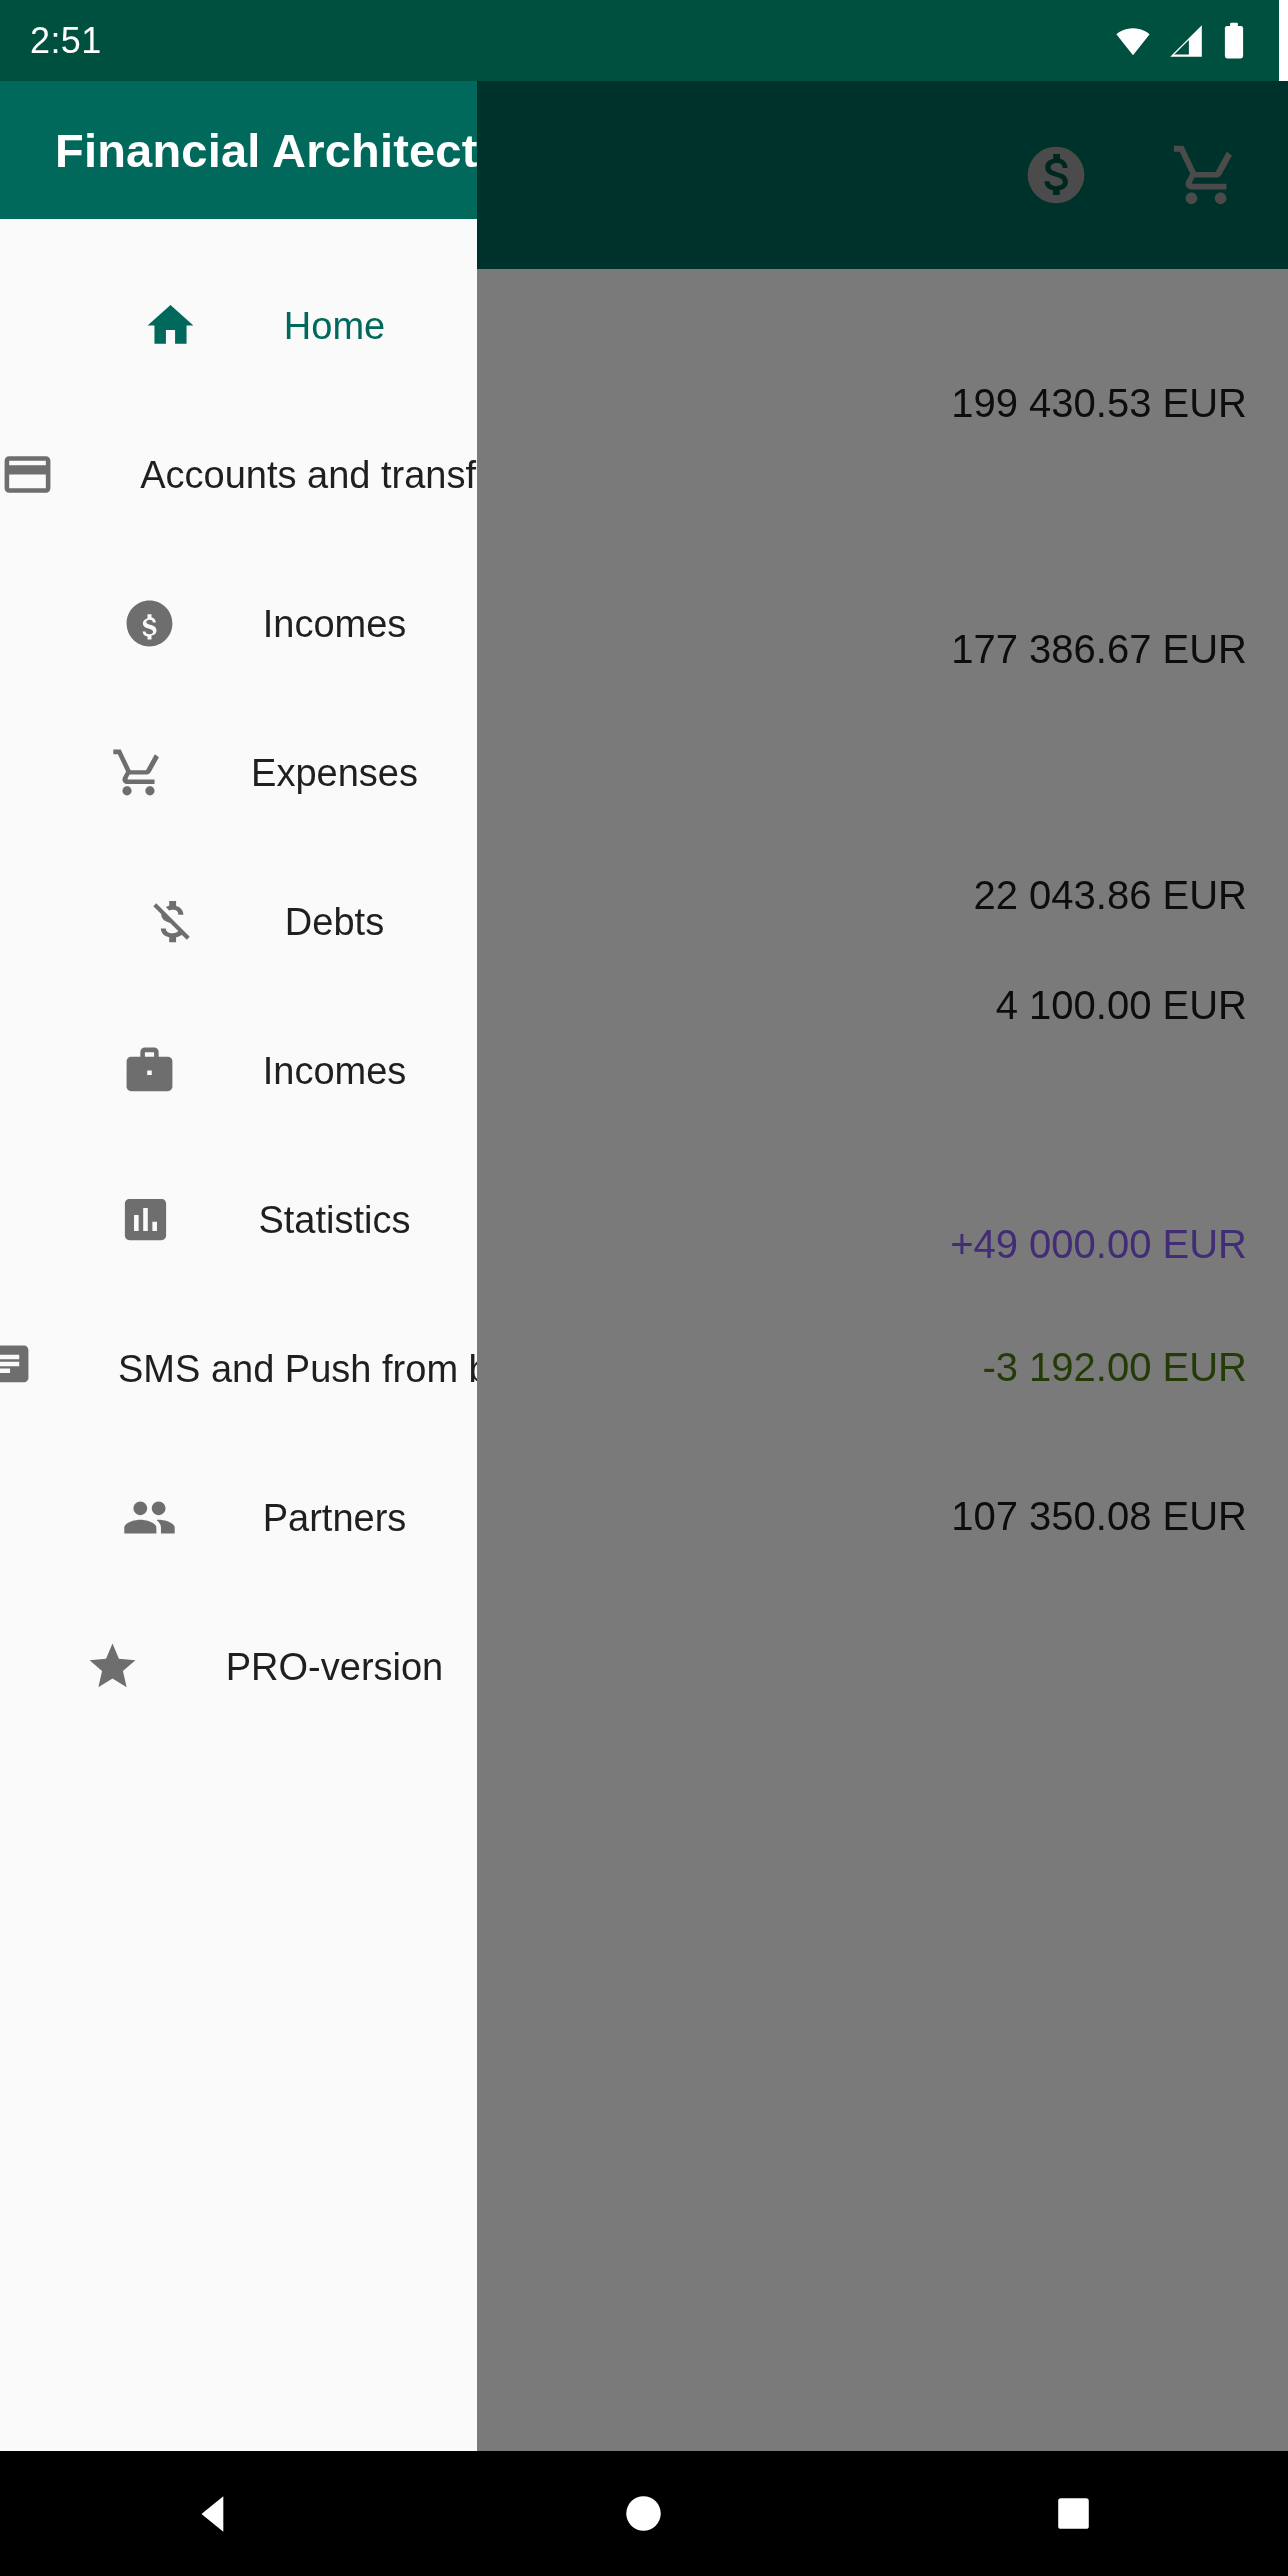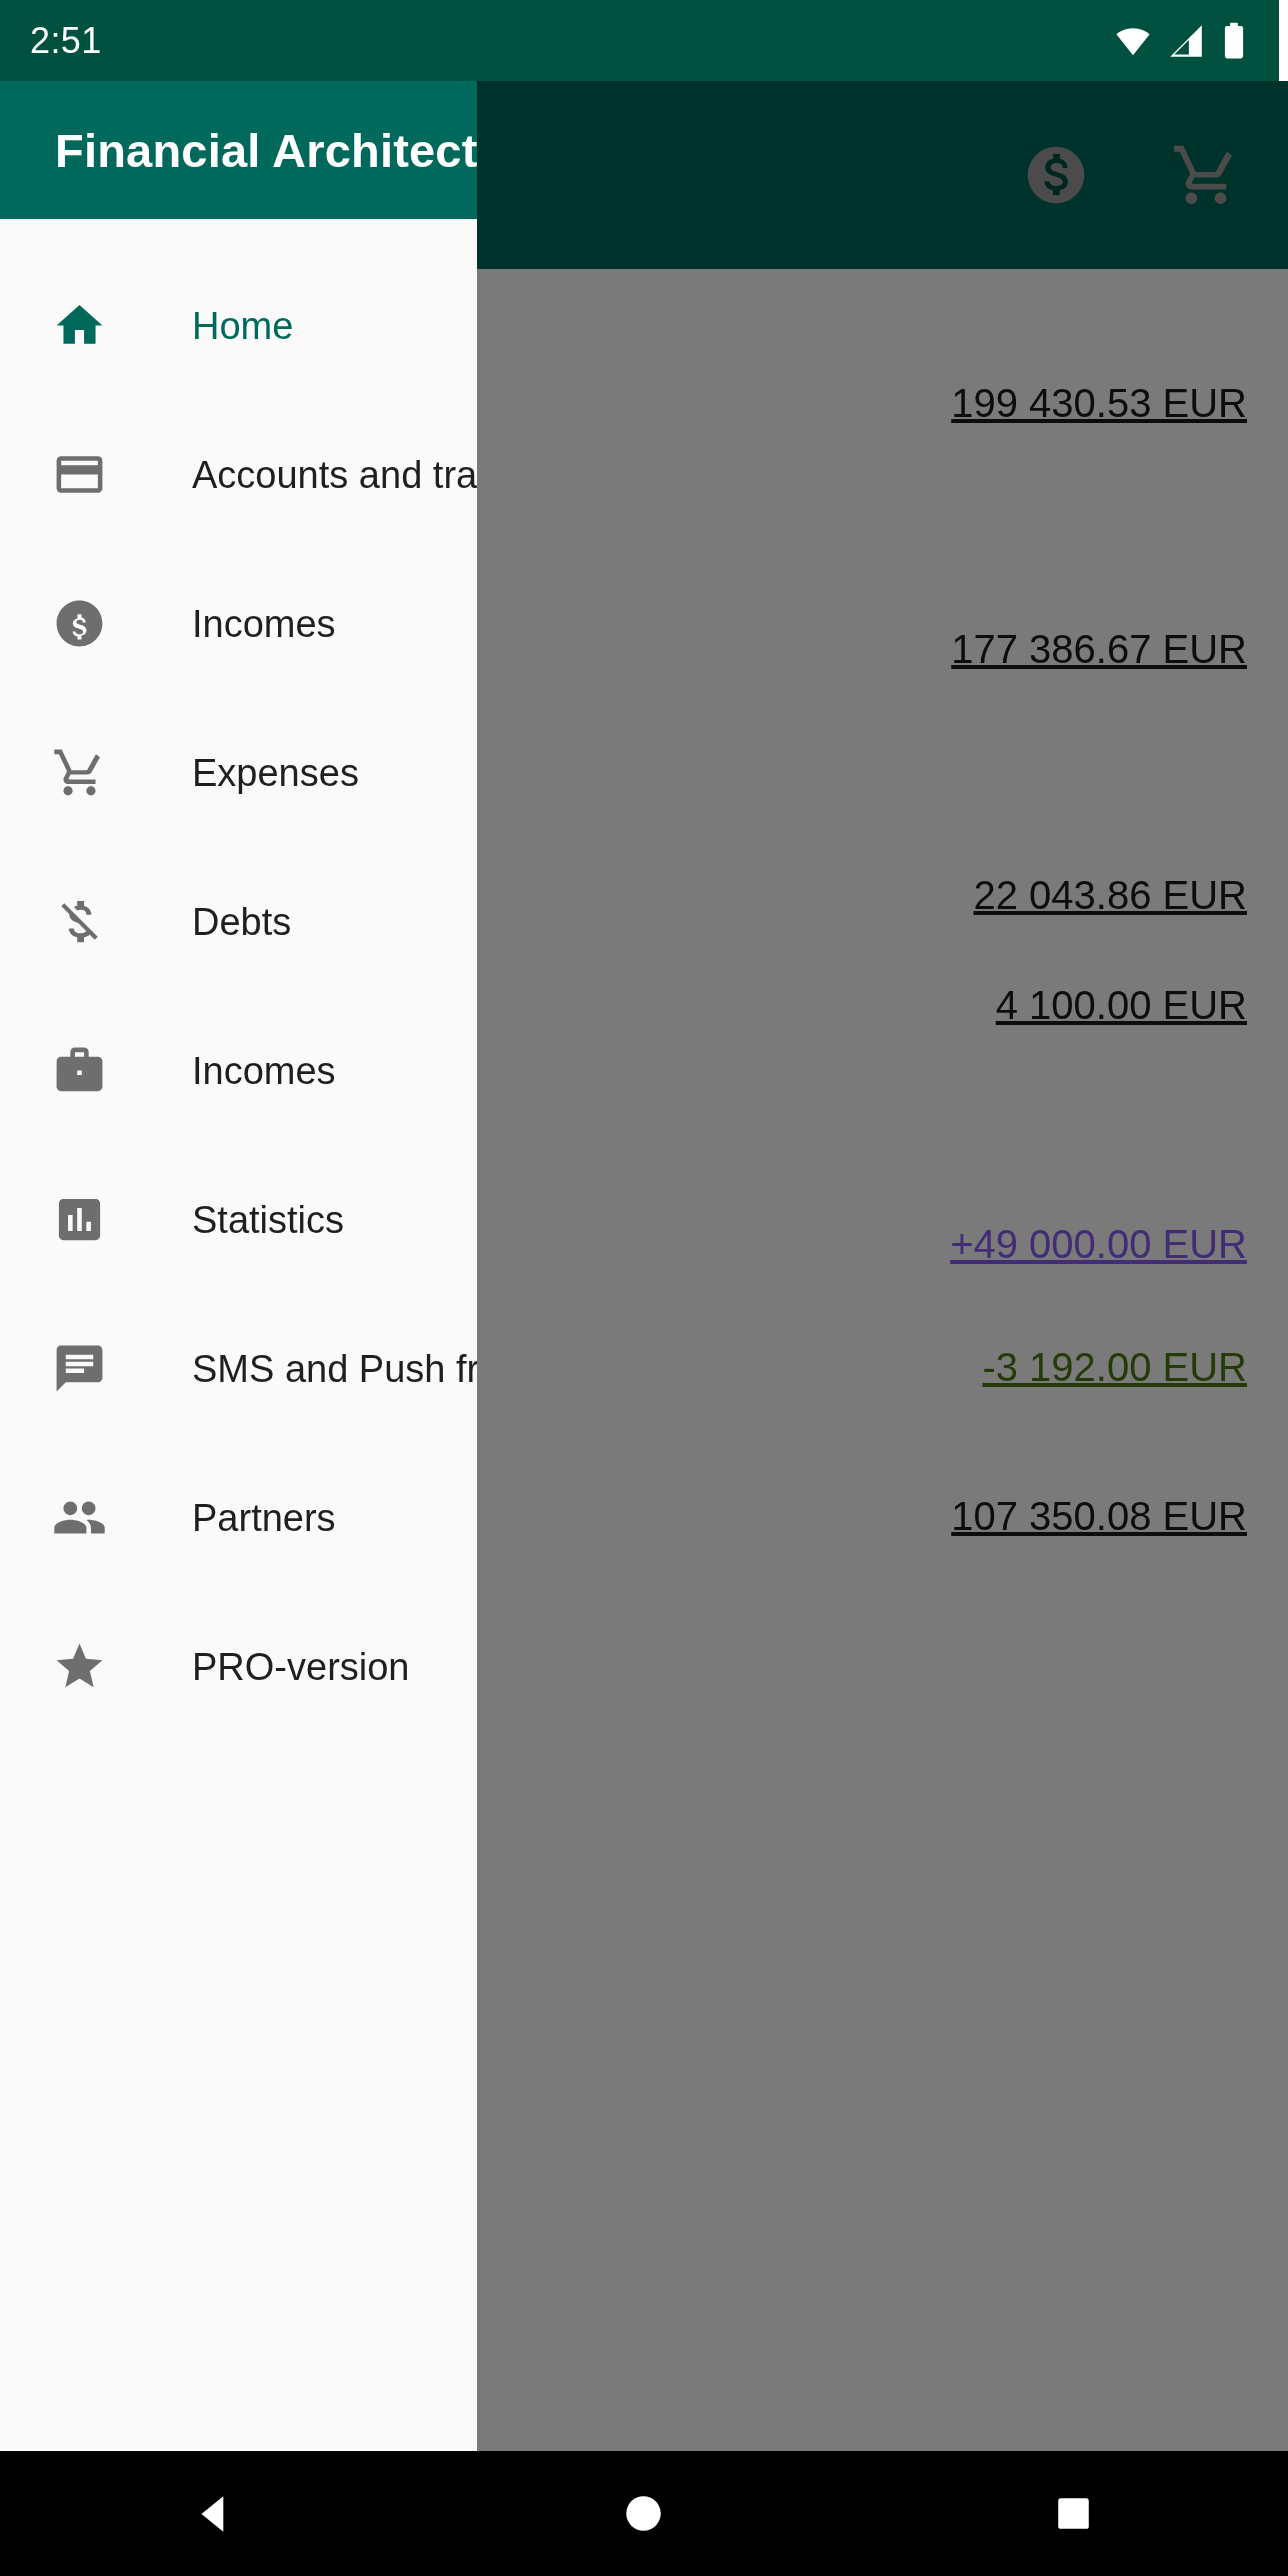--- a/index.html
+++ b/index.html
@@ -24,21 +24,21 @@
   #bgappbar{position:absolute;left:0;top:0;width:1288px;height:188px;background:#00695c;}
   #bgappbar .bar-inner{
     height:188px;display:flex;align-items:center;justify-content:flex-end;
     padding-right:39px;box-sizing:border-box;gap:64px;
   }
   .appbar-action{width:86px;height:86px;display:flex;align-items:center;justify-content:center;}
 
   #bgbody{position:absolute;left:0;top:188px;width:1288px;height:2182px;background:#ffffff;}
   .bgrow{
     position:absolute;right:41px;white-space:nowrap;
-    font-size:40px;color:#1c1c1c;text-align:right;line-height:1;text-decoration:underline;
+    font-size:40px;color:#1c1c1c;text-align:right;line-height:1;
   }
   .bgrow.pos{color:#8b5cf6;}
   .bgrow.neg{color:#4d7c0f;}
 
   
   #scrim{
     position:absolute;left:0;top:81px;width:1288px;height:2370px;
     background:rgba(0,0,0,.52);z-index:30;
   }
 
@@ -48,21 +48,21 @@
     background:#fafafa;z-index:40;overflow:hidden;
   }
   #drawerheader{
     width:477px;height:138px;background:#00695c;
     display:flex;align-items:center;box-sizing:border-box;padding-left:55px;
   }
   #drawertitle{color:#ffffff;font-size:47px;font-weight:bold;white-space:nowrap;letter-spacing:0.2px;}
   #drawerlist{padding-top:32px;}
   .d-item{
     height:149px;display:flex;align-items:center;box-sizing:border-box;
-    padding-left:47px;white-space:nowrap;
+    padding-left:47px;white-space:nowrap;justify-content:center;
   }
   .d-ico{
     width:64px;height:64px;flex:0 0 64px;
     display:flex;align-items:center;justify-content:center;margin-right:81px;
   }
   .d-lbl{font-size:38px;color:#1f1f1f;line-height:1;}
   .d-item.active .d-lbl{color:#00695c;}
 
   
   #navbar{

